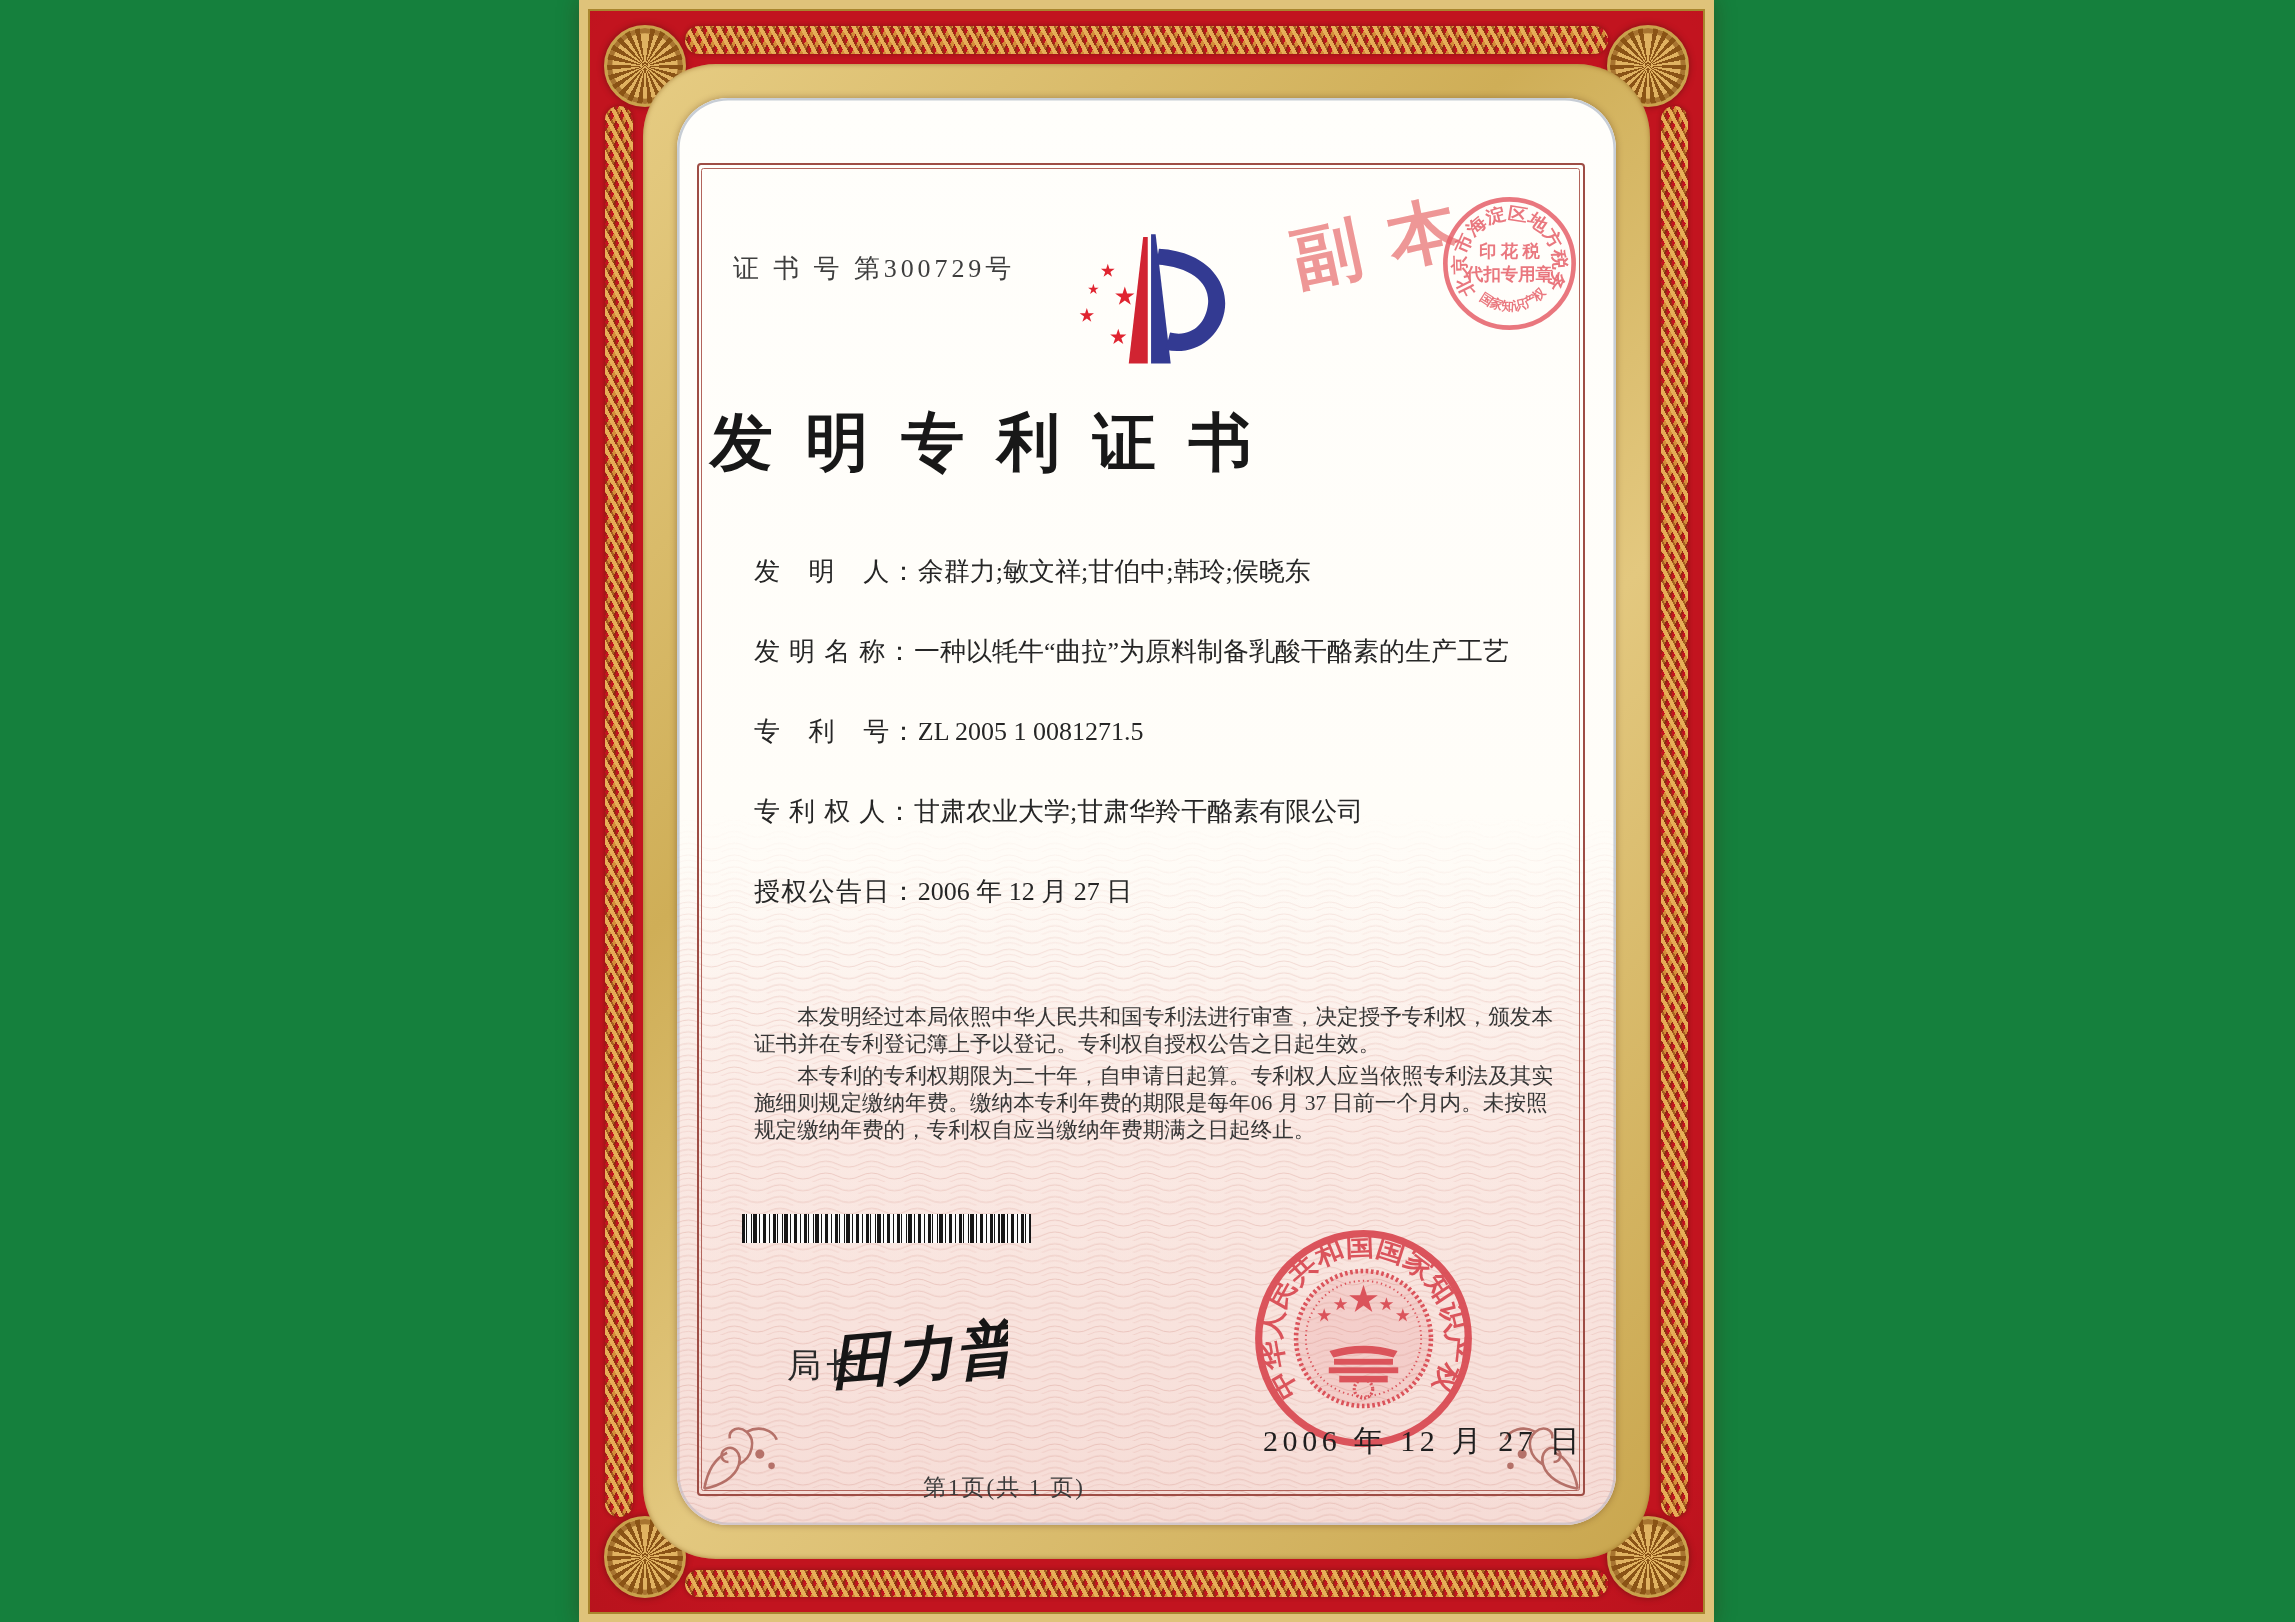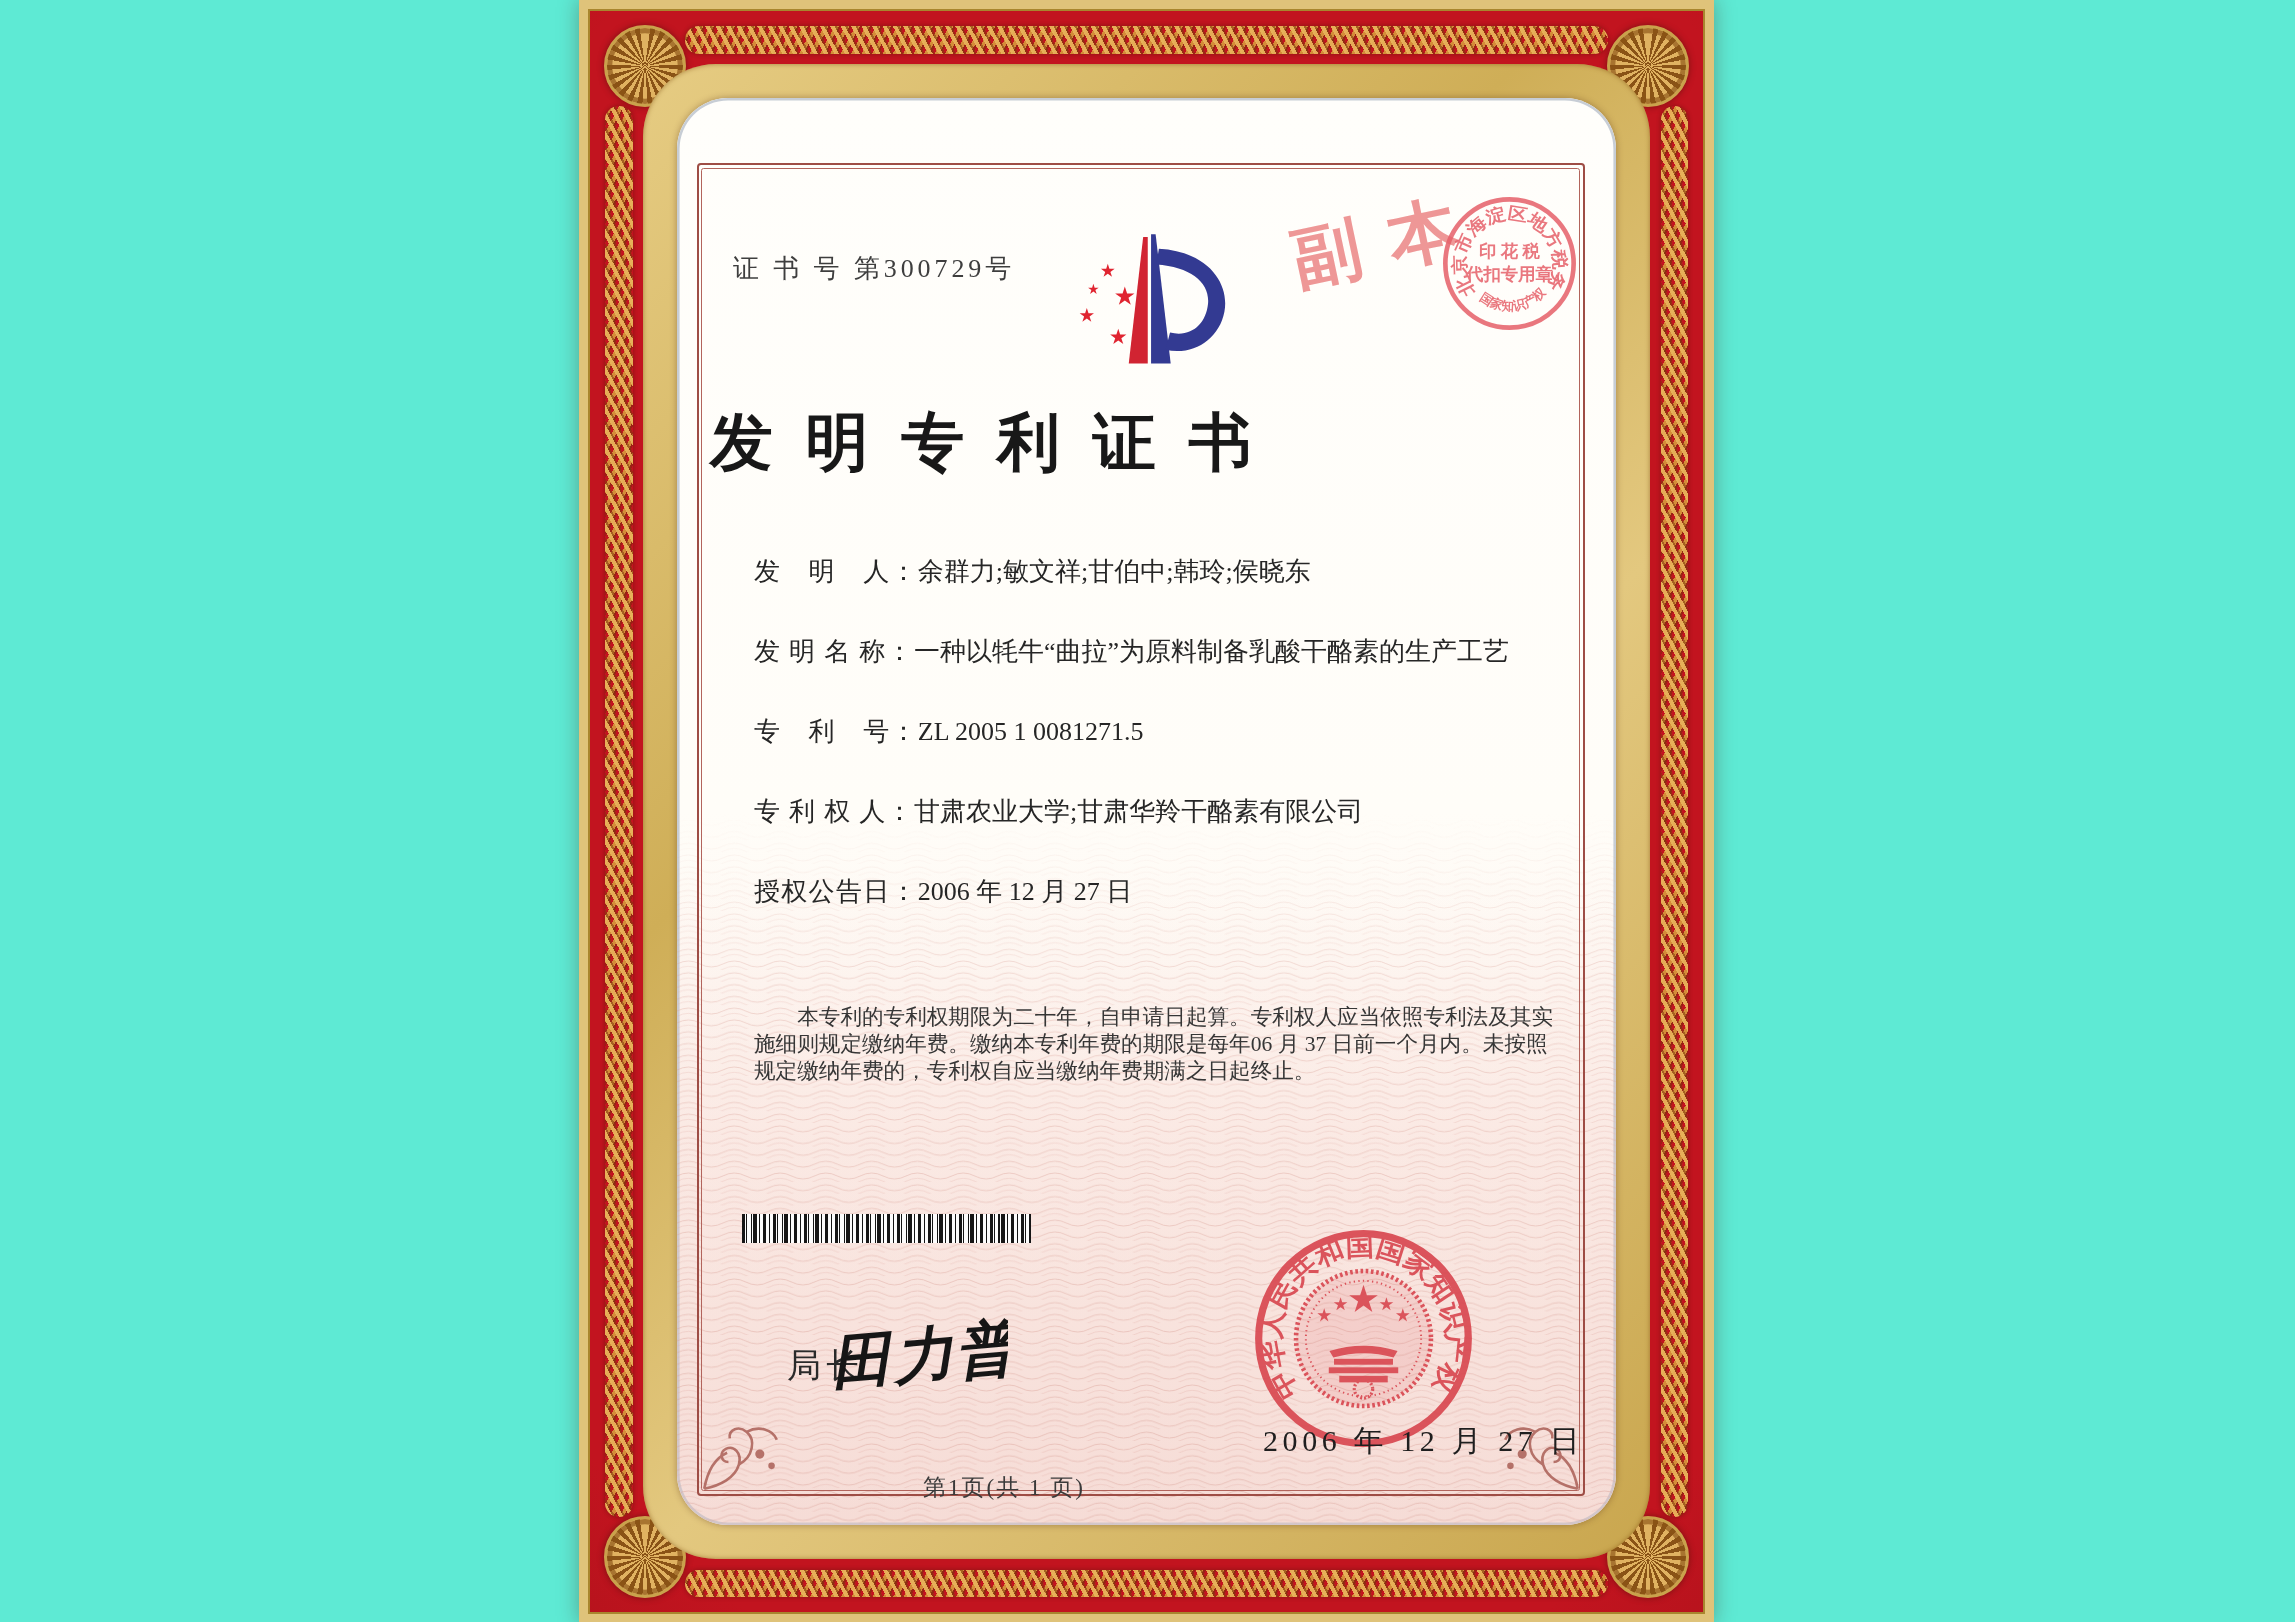--- a/index.html
+++ b/index.html
@@ -1,16 +1,16 @@
 <!DOCTYPE html>
 <html style="font-size:10.5px"><head>
 <meta charset="utf-8">
 <style>
   html,body { margin:0; padding:0; background:#ffffff; }
-  .stage { position:relative; width:2295px; height:1623px; background:#5eead4; overflow:hidden;
+  .stage { position:relative; width:2295px; height:1623px; background:#15803d; overflow:hidden;
            font-family:"Liberation Serif","DejaVu Serif",serif; }
 
   
   .cert { position:absolute; left:579px; top:0; width:1135px; height:1623px; box-sizing:border-box;
           border:9.2px solid #dfc37a;
           background: radial-gradient(135% 120% at 50% 46%, #c2141f 52%, #a11118 72%, #730c11 90%, #4a070b 100%);
           box-shadow: 0 0 19.6px rgba(70,25,12,.35), inset 0 0 0 2px #a8862e; }
   .rope { position:absolute; border-radius:14.4px; opacity:.95;
           background:
             repeating-linear-gradient(62deg,  rgba(0,0,0,0) 0 3.3px, rgba(235,188,94,.95) 3.3px 7.2px, rgba(122,64,12,.55) 7.2px 9.2px),
@@ -175,20 +175,21 @@
 
       <div class="fields">
         <div class="row"><span class="lbl">发　明　人：</span><span>余群力;敏文祥;甘伯中;韩玲;侯晓东</span></div>
         <div class="row"><span class="lbl">发 明 名 称：</span><span>一种以牦牛“曲拉”为原料制备乳酸干酪素的生产工艺</span></div>
         <div class="row"><span class="lbl">专　利　号：</span><span>ZL 2005 1 0081271.5</span></div>
         <div class="row"><span class="lbl">专 利 权 人：</span><span>甘肃农业大学;甘肃华羚干酪素有限公司</span></div>
         <div class="row"><span class="lbl">授权公告日：</span><span>2006 年 12 月 27 日</span></div>
       </div>
 
       <div class="body-text">
+        <p>本发明经过本局依照中华人民共和国专利法进行审查，决定授予专利权，颁发本证书并在专利登记簿上予以登记。专利权自授权公告之日起生效。</p>
         <p>本专利的专利权期限为二十年，自申请日起算。专利权人应当依照专利法及其实施细则规定缴纳年费。缴纳本专利年费的期限是每年06 月 37 日前一个月内。未按照规定缴纳年费的，专利权自应当缴纳年费期满之日起终止。</p>
       </div>
 
       <div class="barcode"></div>
 
       <div class="director">局长</div>
       <svg class="signature" width="183" height="124" viewBox="0 0 280 190">
         <text x="8" y="128" font-size="92" font-weight="bold" font-style="italic" fill="#161616" letter-spacing="4" transform="rotate(-5 140 95)">田力普</text>
       </svg>
 

